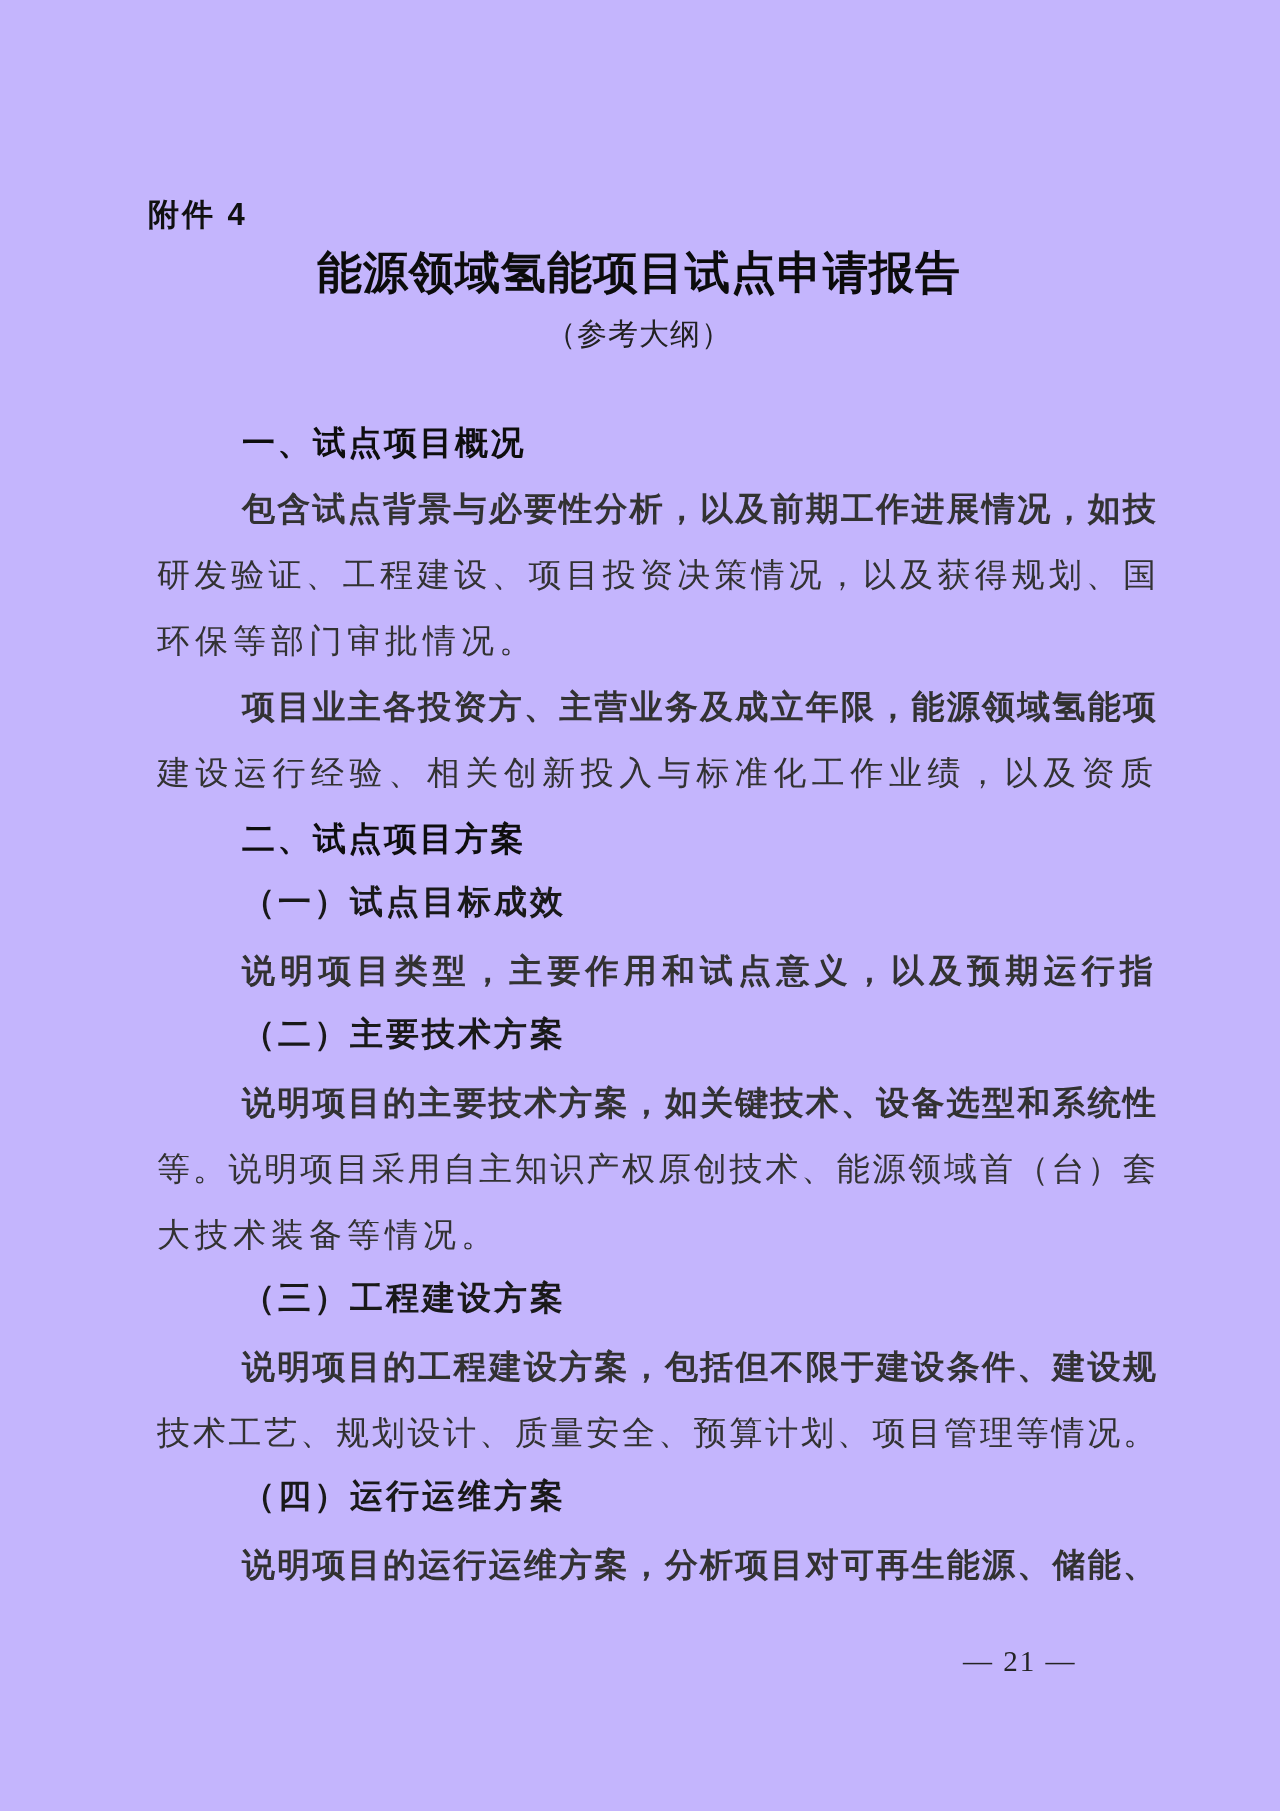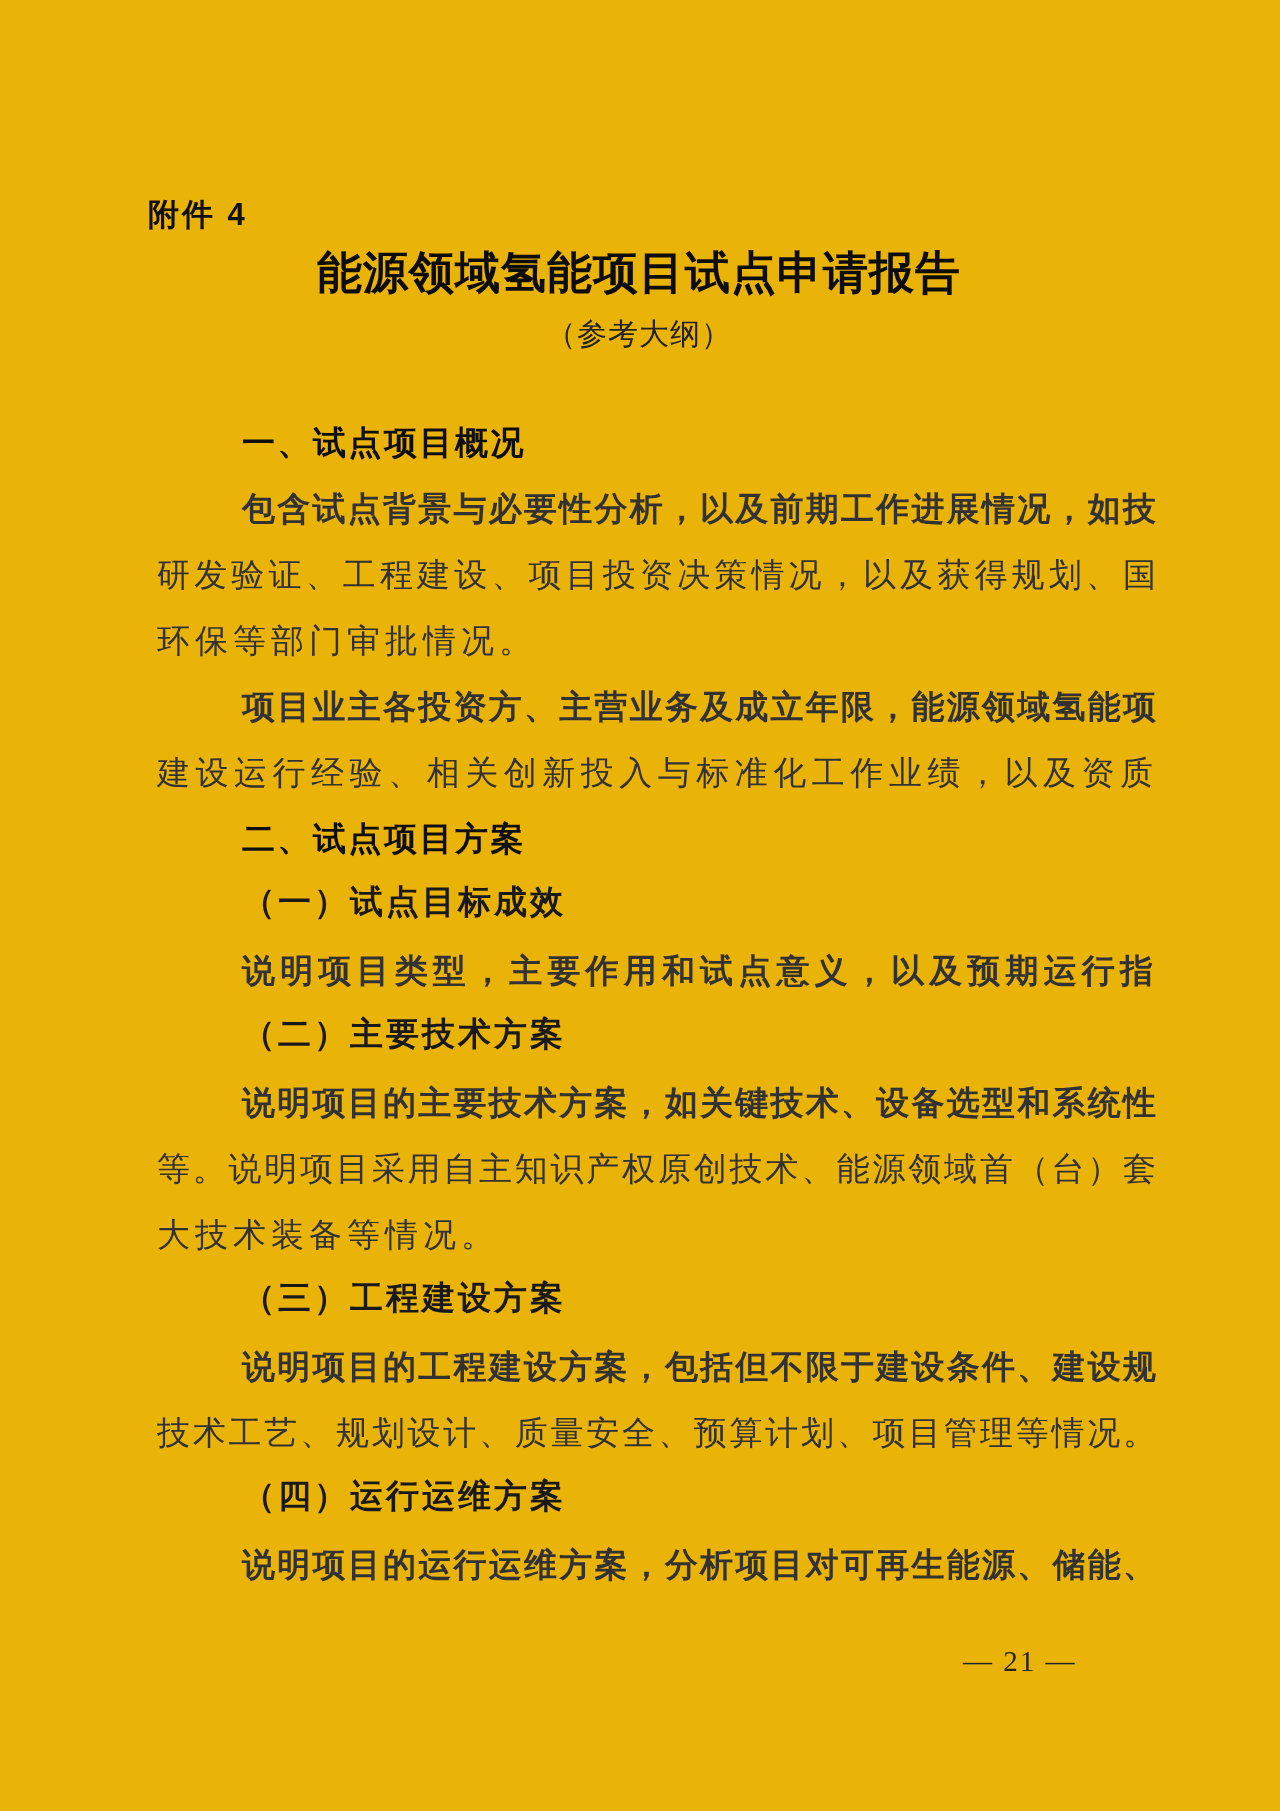--- a/index.html
+++ b/index.html
@@ -5,21 +5,21 @@
   html, body {
     margin: 0;
     padding: 0;
     background: #e8e8e8;
   }
   .page {
     position: relative;
     width: 1280px;
     height: 1811px;
     margin: 0 auto;
-    background: #eab308;
+    background: #c4b5fd;
     overflow: hidden;
     font-family: "Liberation Serif", "DejaVu Serif", serif;
     color: #323232;
   }
   .attachment-label {
     position: absolute;
     left: 148px;
     top: 194px;
     font-family: "Liberation Sans", "DejaVu Sans", sans-serif;
     font-weight: 700;

